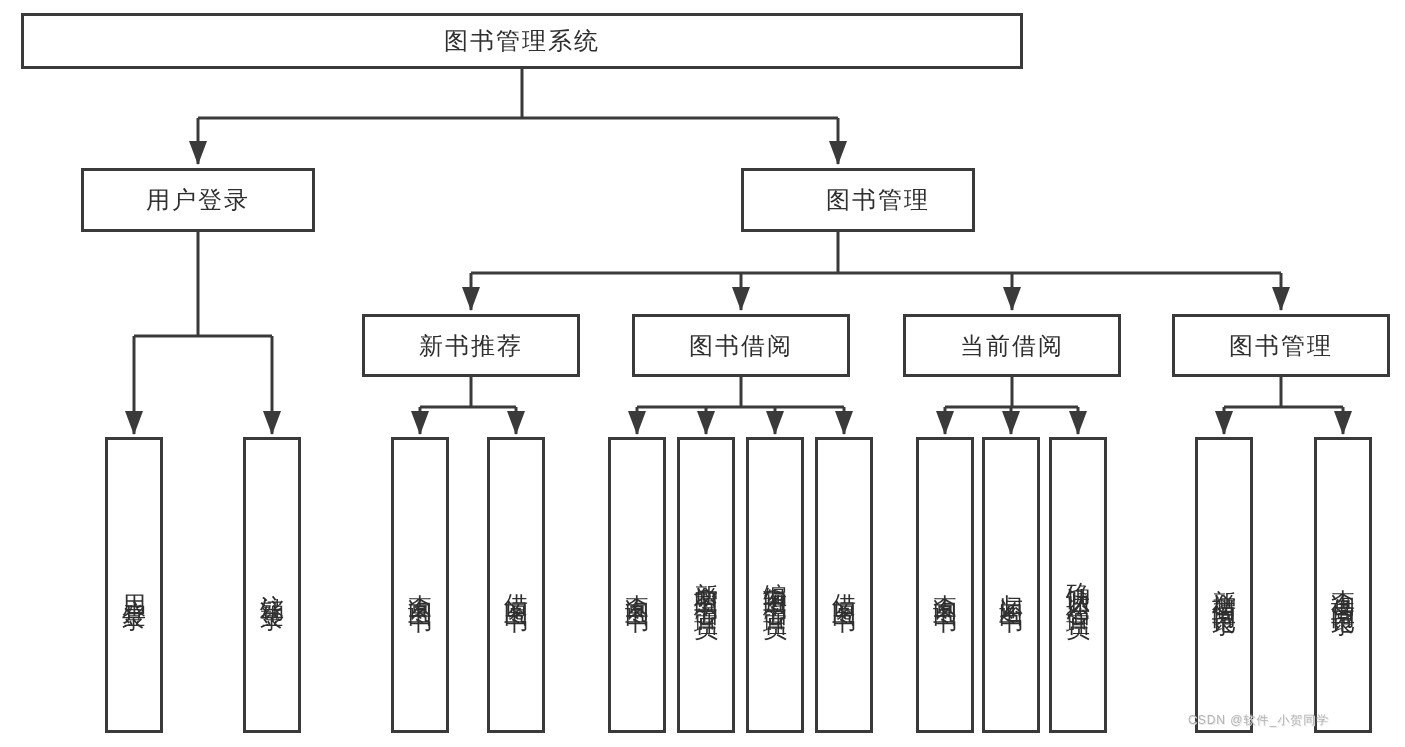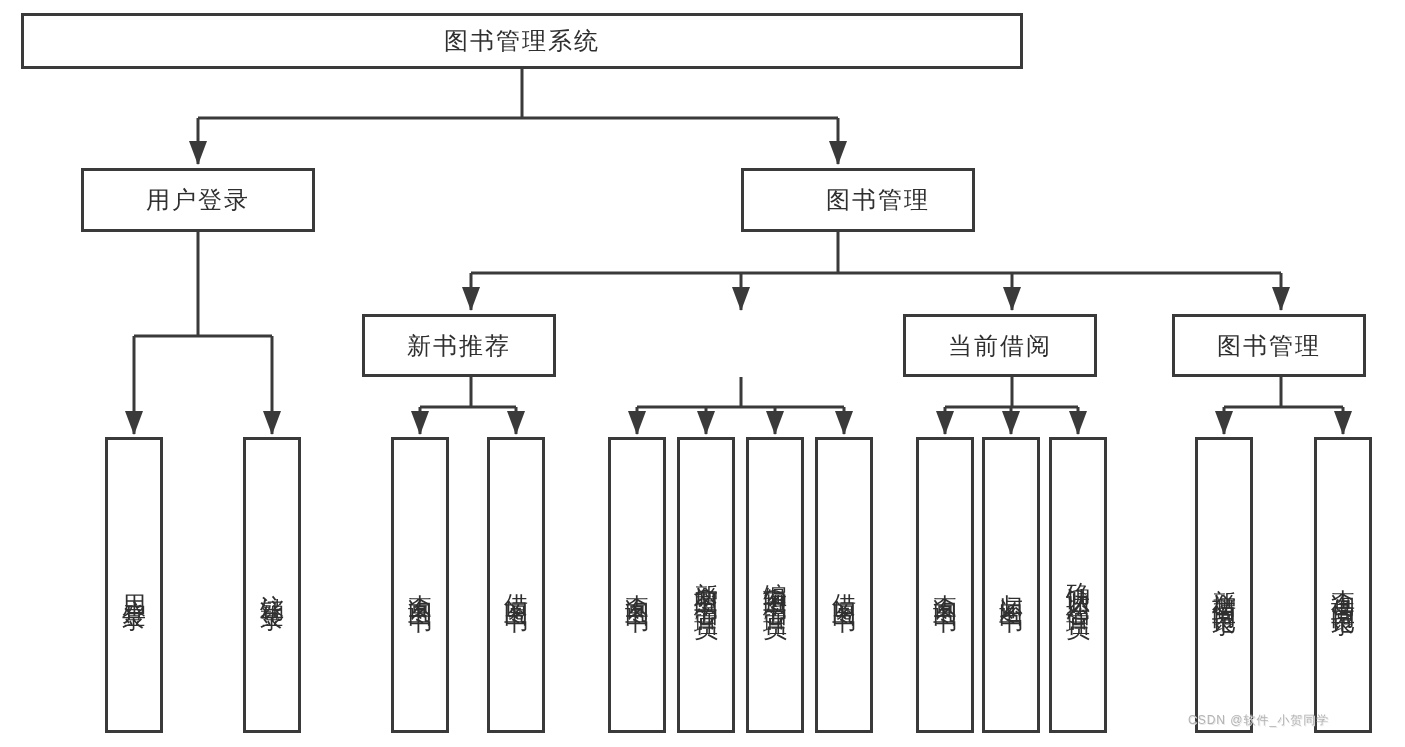--- a/index.html
+++ b/index.html
@@ -43,21 +43,21 @@
     display:flex;align-items:center;justify-content:center;
     writing-mode:vertical-rl;
     text-orientation:upright;
     font-size:24px;
     letter-spacing:5px;
     line-height:1;
     z-index:2;
   }
   .root{left:21px;top:13px;width:1002px;height:56px;}
   .lvl2{top:168px;height:64px;width:234px;}
-  .lvl3{top:314px;height:63px;width:194px;}
+  .lvl3{top:314px;height:63px;width:218px;}
   .watermark{
     position:absolute;
     left:1188px;top:712px;
     font-size:12px;
     letter-spacing:1px;
     color:var(--watermark);
     text-shadow:1px 1px 0 #e8e8e8;
     z-index:3;
     white-space:nowrap;
   }
@@ -110,20 +110,21 @@
       <line x1="1343" y1="407" x2="1343" y2="434" marker-end="url(#arrow)"></line>
     </g>
   </svg>
 
   <div class="hbox root">图书管理系统</div>
 
   <div class="hbox lvl2" style="left:81px;">用户登录</div>
   <div class="hbox lvl2" style="left:741px;padding-left:40px;">图书管理</div>
 
   <div class="hbox lvl3" style="left:362px;">新书推荐</div>
+  <div class="hbox lvl3" style="left:632px;">图书借阅</div>
   <div class="hbox lvl3" style="left:903px;">当前借阅</div>
   <div class="hbox lvl3" style="left:1172px;">图书管理</div>
 
   <div class="vbox" style="left:105px;">用户登录</div>
   <div class="vbox" style="left:243px;">注销登录</div>
 
   <div class="vbox" style="left:391px;">查询图书</div>
   <div class="vbox" style="left:487px;">借阅图书</div>
 
   <div class="vbox" style="left:608px;">查询图书</div>

